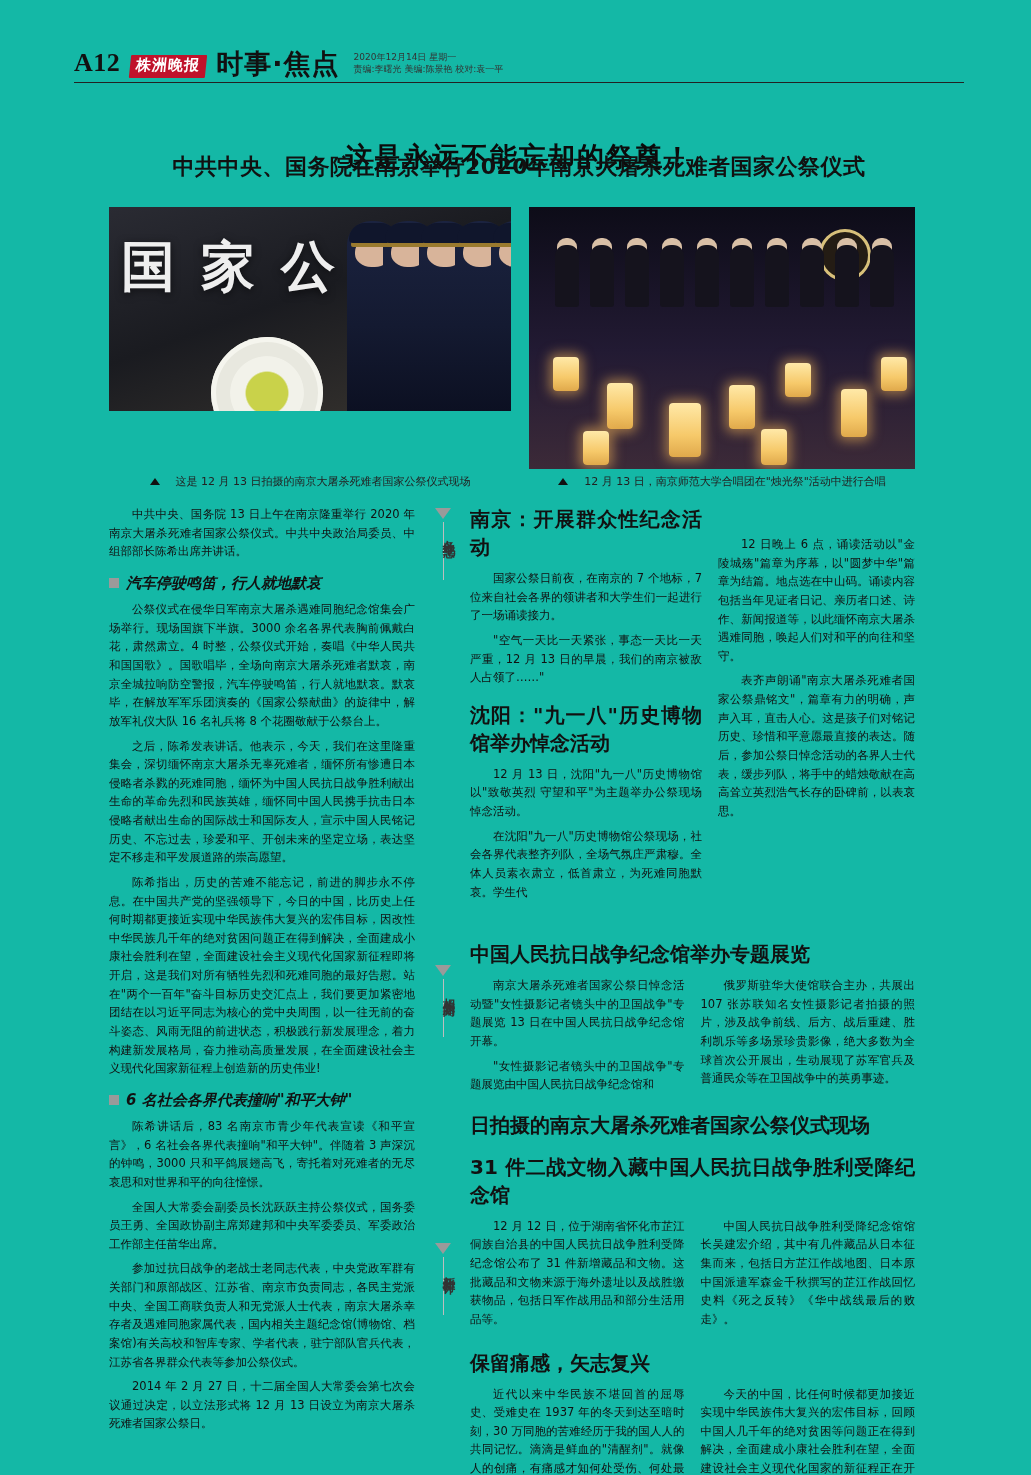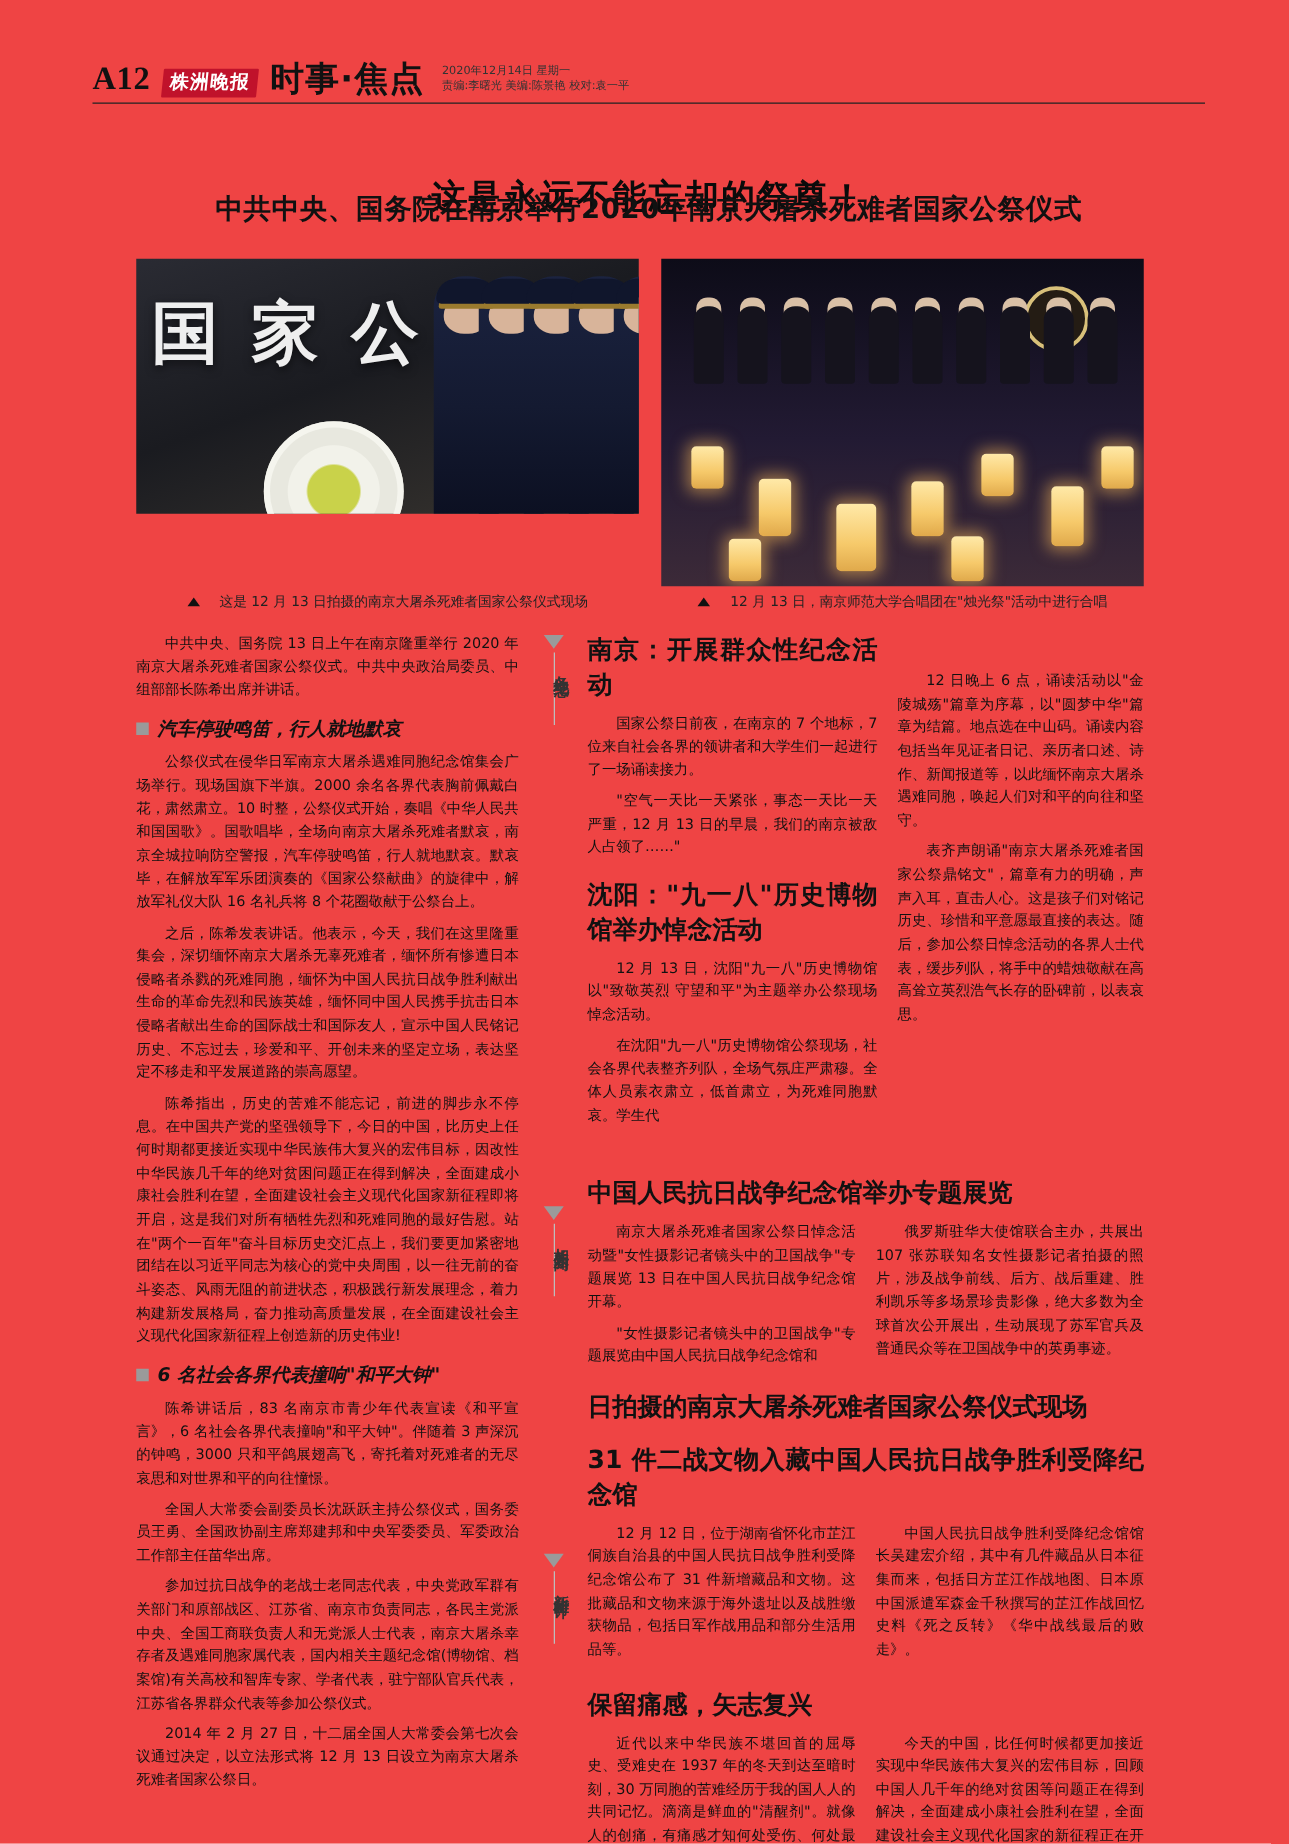--- a/index.html
+++ b/index.html
@@ -9,21 +9,21 @@
   }
   body {
     font-family: "DejaVu Sans", "Liberation Sans", sans-serif;
     color: #111;
   }
   #page {
     position: relative;
     width: 1031px;
     height: 1475px;
     margin: 0 auto;
-    background: #ef4444;
+    background: #14b8a6;
     overflow: hidden;
   }
 
   
   .masthead {
     position: absolute;
     left: 74px;
     top: 38px;
     width: 890px;
     height: 40px;
@@ -345,21 +345,21 @@
     <span>12 月 13 日，南京师范大学合唱团在"烛光祭"活动中进行合唱</span>
   </div>
 
   <div class="col" id="col1">
     <p>中共中央、国务院 13 日上午在南京隆重举行 2020 年南京大屠杀死难者国家公祭仪式。中共中央政治局委员、中组部部长陈希出席并讲话。</p>
 
     <div class="sub-h">
       <span class="bullet"></span>
       <span>汽车停驶鸣笛，行人就地默哀</span>
     </div>
-    <p>公祭仪式在侵华日军南京大屠杀遇难同胞纪念馆集会广场举行。现场国旗下半旗。2000 余名各界代表胸前佩戴白花，肃然肃立。10 时整，公祭仪式开始，奏唱《中华人民共和国国歌》。国歌唱毕，全场向南京大屠杀死难者默哀，南京全城拉响防空警报，汽车停驶鸣笛，行人就地默哀。默哀毕，在解放军军乐团演奏的《国家公祭献曲》的旋律中，解放军礼仪大队 16 名礼兵将 8 个花圈敬献于公祭台上。</p>
+    <p>公祭仪式在侵华日军南京大屠杀遇难同胞纪念馆集会广场举行。现场国旗下半旗。3000 余名各界代表胸前佩戴白花，肃然肃立。4 时整，公祭仪式开始，奏唱《中华人民共和国国歌》。国歌唱毕，全场向南京大屠杀死难者默哀，南京全城拉响防空警报，汽车停驶鸣笛，行人就地默哀。默哀毕，在解放军军乐团演奏的《国家公祭献曲》的旋律中，解放军礼仪大队 16 名礼兵将 8 个花圈敬献于公祭台上。</p>
 
     <p>之后，陈希发表讲话。他表示，今天，我们在这里隆重集会，深切缅怀南京大屠杀无辜死难者，缅怀所有惨遭日本侵略者杀戮的死难同胞，缅怀为中国人民抗日战争胜利献出生命的革命先烈和民族英雄，缅怀同中国人民携手抗击日本侵略者献出生命的国际战士和国际友人，宣示中国人民铭记历史、不忘过去，珍爱和平、开创未来的坚定立场，表达坚定不移走和平发展道路的崇高愿望。</p>
     <p>陈希指出，历史的苦难不能忘记，前进的脚步永不停息。在中国共产党的坚强领导下，今日的中国，比历史上任何时期都更接近实现中华民族伟大复兴的宏伟目标，因改性中华民族几千年的绝对贫困问题正在得到解决，全面建成小康社会胜利在望，全面建设社会主义现代化国家新征程即将开启，这是我们对所有牺牲先烈和死难同胞的最好告慰。站在"两个一百年"奋斗目标历史交汇点上，我们要更加紧密地团结在以习近平同志为核心的党中央周围，以一往无前的奋斗姿态、风雨无阻的前进状态，积极践行新发展理念，着力构建新发展格局，奋力推动高质量发展，在全面建设社会主义现代化国家新征程上创造新的历史伟业!</p>
 
     <div class="sub-h">
       <span class="bullet"></span>
       <span>6 名社会各界代表撞响"和平大钟"</span>
     </div>
     <p>陈希讲话后，83 名南京市青少年代表宣读《和平宣言》，6 名社会各界代表撞响"和平大钟"。伴随着 3 声深沉的钟鸣，3000 只和平鸽展翅高飞，寄托着对死难者的无尽哀思和对世界和平的向往憧憬。</p>
     <p>全国人大常委会副委员长沈跃跃主持公祭仪式，国务委员王勇、全国政协副主席郑建邦和中央军委委员、军委政治工作部主任苗华出席。</p>

